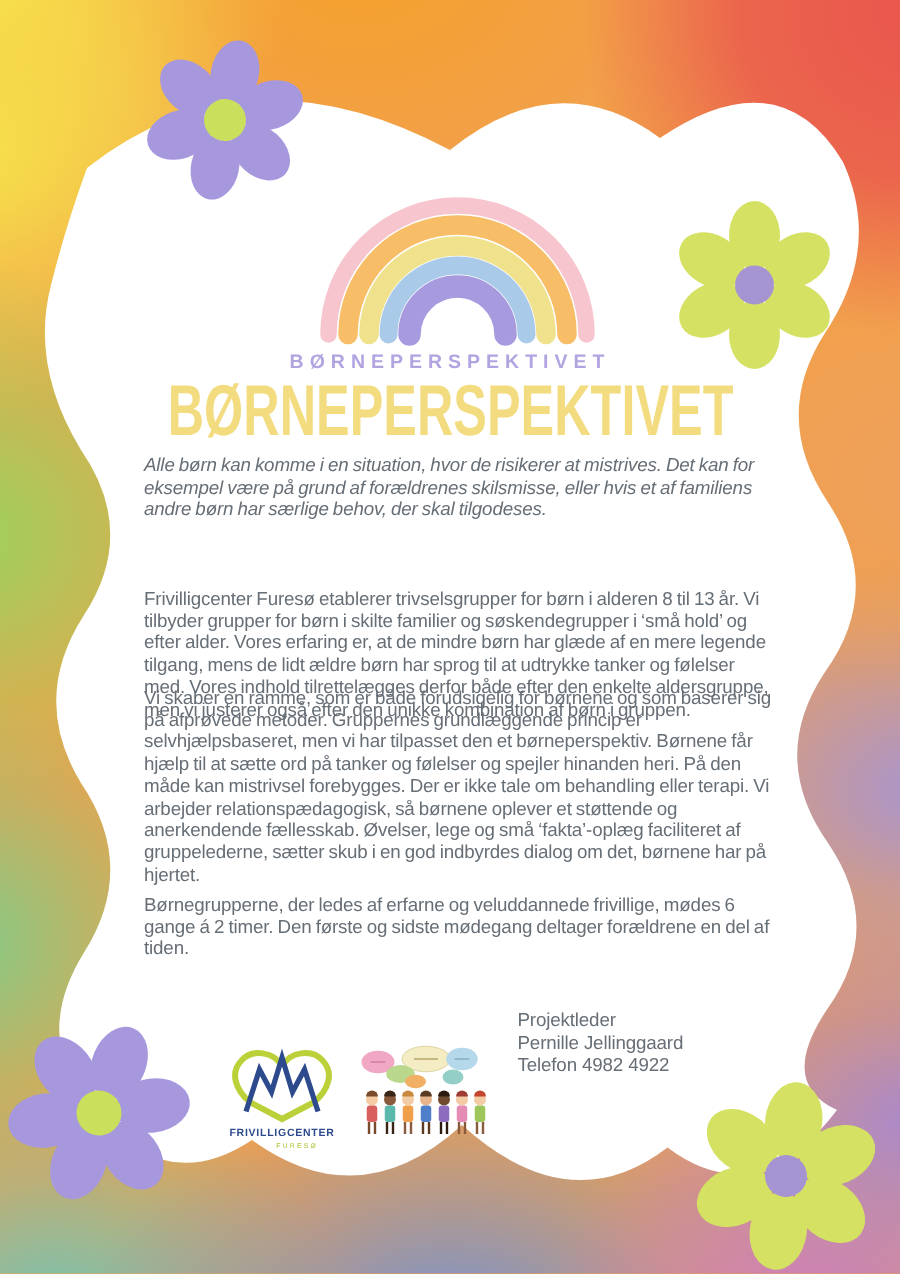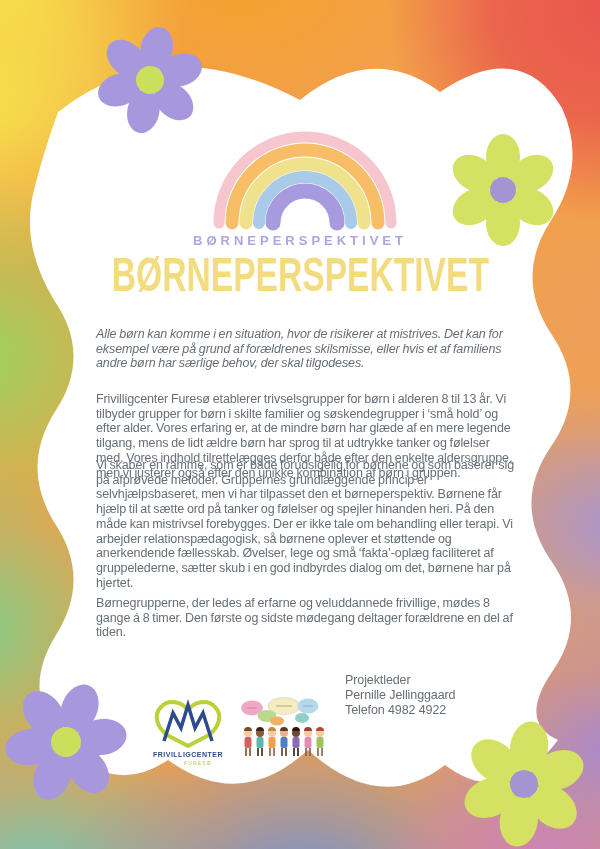--- a/index.html
+++ b/index.html
@@ -35,21 +35,21 @@
     position:absolute; left:0; top:239px; width:600px; text-align:center;
     color:#f3dc80; font-weight:bold; font-size:48px; line-height:48px; white-space:nowrap;
   }
   .big-title span{ display:inline-block; transform:scaleX(.70); transform-origin:50% 50%; letter-spacing:0px; }
 
   .para{
     position:absolute; left:96px; width:421px;
     color:#666e76; font-size:12.5px; line-height:14.7px;
     letter-spacing:-0.1px; word-spacing:-0.6px;
   }
-  .para.intro{ font-style:italic;margin-top:24px; }
+  .para.intro{ font-style:italic; }
   .p1{ top:291px; } .p2{ top:348px;margin-top:32px; } .p3{ top:446px; } .p4{ top:584px; } .p5{ top:628px; }
 
   .contact{
     position:absolute; left:345px; color:#666e76;
     font-size:12.5px; line-height:15px; letter-spacing:-0.1px;
   }
   .contact-1{ top:661px; } .contact-2{ top:716px; }
 
   .fc-logo{ position:absolute; left:138px; top:681px; }
   .kids-art{ position:absolute; left:239px; top:683px; }
@@ -143,21 +143,21 @@
 
   <div class="kicker">BØRNEPERSPEKTIVET</div>
 
   <div class="big-title">
     <span>BØRNEPERSPEKTIVET</span>
   </div>
 
   <p class="para intro p1">Alle børn kan komme i en situation, hvor de risikerer at mistrives. Det kan for eksempel være på grund af forældrenes skilsmisse, eller hvis et af familiens andre børn har særlige behov, der skal tilgodeses.</p>
   <p class="para p2">Frivilligcenter Furesø etablerer trivselsgrupper for børn i alderen 8 til 13 år. Vi tilbyder grupper for børn i skilte familier og søskendegrupper i ‘små hold’ og efter alder. Vores erfaring er, at de mindre børn har glæde af en mere legende tilgang, mens de lidt ældre børn har sprog til at udtrykke tanker og følelser med. Vores indhold tilrettelægges derfor både efter den enkelte aldersgruppe, men vi justerer også efter den unikke kombination af børn i gruppen.</p>
   <p class="para p3">Vi skaber en ramme, som er både forudsigelig for børnene og som baserer sig på afprøvede metoder. Gruppernes grundlæggende princip er selvhjælpsbaseret, men vi har tilpasset den et børneperspektiv. Børnene får hjælp til at sætte ord på tanker og følelser og spejler hinanden heri. På den måde kan mistrivsel forebygges. Der er ikke tale om behandling eller terapi. Vi arbejder relationspædagogisk, så børnene oplever et støttende og anerkendende fællesskab. Øvelser, lege og små ‘fakta’-oplæg faciliteret af gruppelederne, sætter skub i en god indbyrdes dialog om det, børnene har på hjertet.</p>
-  <p class="para p4">Børnegrupperne, der ledes af erfarne og veluddannede frivillige, mødes 8 gange á 8 timer. Den første og sidste mødegang deltager forældrene en del af tiden.</p>
+  <p class="para p4">Børnegrupperne, der ledes af erfarne og veluddannede frivillige, mødes 6 gange á 2 timer. Den første og sidste mødegang deltager forældrene en del af tiden.</p>
 
   <div class="contact contact-1">
     <div>Projektleder</div>
     <div>Pernille Jellinggaard</div>
     <div>Telefon 4982 4922</div>
   </div>
 
   <svg class="fc-logo" width="100" height="78" viewBox="0 0 100 78">
     <path d="M50 18 C45 8 30 6 23 14 C15 22 19 34 29 42 L50 53 L71 42 C81 34 85 22 77 14 C70 6 55 8 50 18" fill="none" stroke="#bcd039" stroke-width="4"></path>
     <polyline points="26,48 35,20 43,35 50,12 57,35 65,20 74,48" fill="none" stroke="#2c4a8c" stroke-width="3.5"></polyline>

